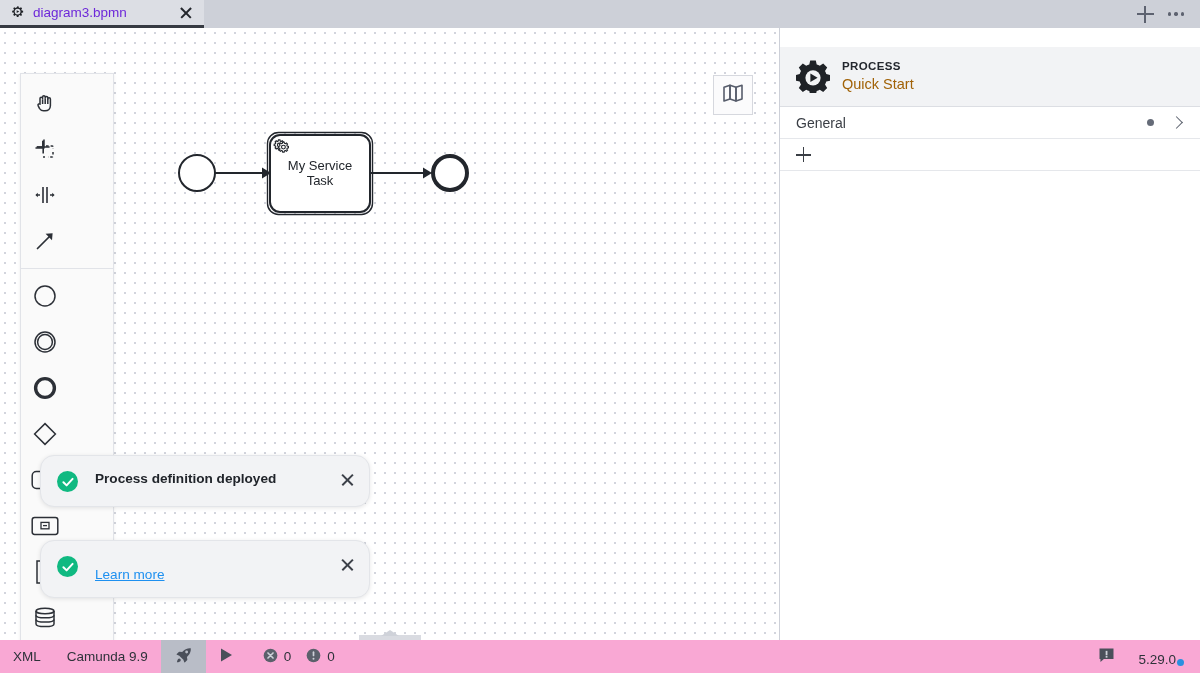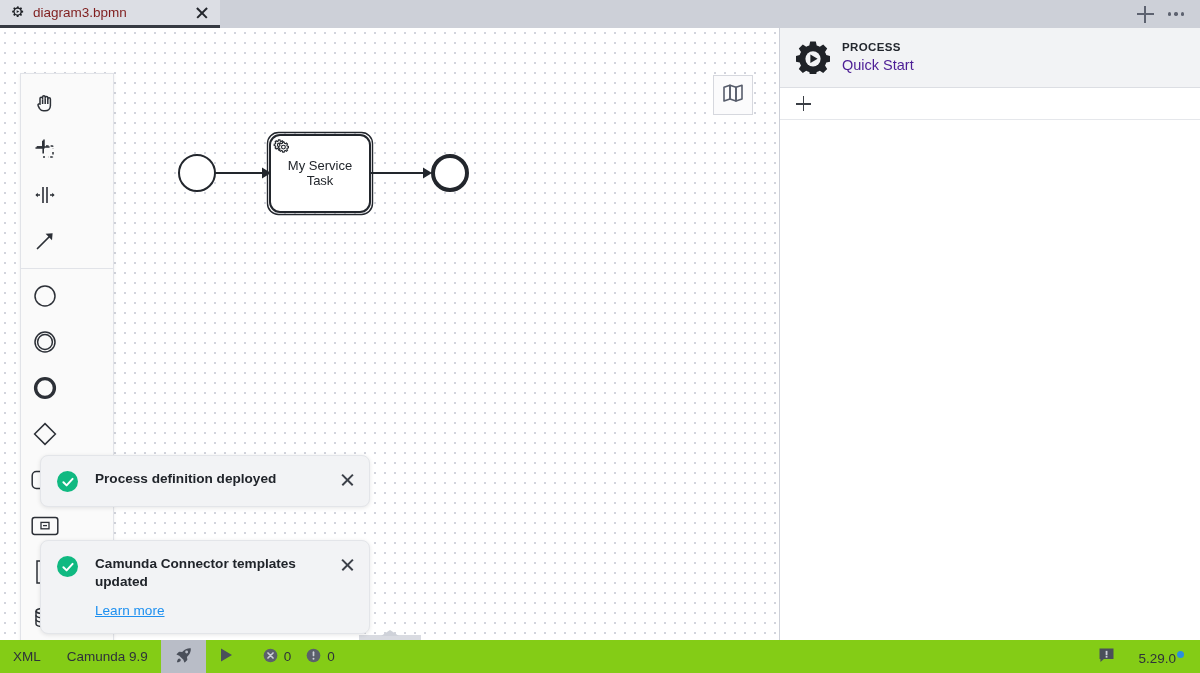--- a/index.html
+++ b/index.html
@@ -10,23 +10,23 @@
     overflow: hidden;
   }
   #app { position: relative; width: 1200px; height: 673px; display: flex; flex-direction: column; }
 
   
   .tabbar {
     height: 28px; background: #cdd0d8; display: flex; align-items: stretch;
     position: relative; flex: 0 0 28px;
   }
   .tab {
-    width: 220px; background: #dcdee4; display: flex; align-items: center;
+    width: 204px; background: #dcdee4; display: flex; align-items: center;
     padding: 0 10px; position: relative; border-bottom: 3px solid #363a42;
-    font-size: 13px; color: #7f1d1d; cursor: default;
+    font-size: 13px; color: #6d28d9; cursor: default;
   }
   .tab .tab-icon { width: 15px; height: 15px; margin-right: 8px; flex: 0 0 15px; display:block; }
   .tab .tab-label { flex: 1; white-space: nowrap; overflow: hidden; text-overflow: ellipsis; font-size: 13.5px; }
   .tab .tab-close { width: 16px; height: 16px; flex: 0 0 16px; position: relative; cursor: pointer; }
   .tab .tab-close::before, .tab .tab-close::after {
     content: ''; position: absolute; left: 1px; top: 7.5px; width: 14px; height: 1.6px; background: #23262c;
   }
   .tab .tab-close::before { transform: rotate(45deg); }
   .tab .tab-close::after { transform: rotate(-45deg); }
   .tabbar-spacer { flex: 1; }
@@ -71,21 +71,21 @@
     background: #fbfbfc; border: 1px solid #d6d8de; display: flex;
     align-items: center; justify-content: center; cursor: pointer; z-index: 6;
   }
 
   
   .bpmn { position: absolute; left: 0; top: 0; z-index: 3; }
 
   
   .toasts { position: absolute; left: 40px; top: 427px; width: 330px; z-index: 8; }
   .toast {
-    background: #f2f3f5; border: 1px solid #e3e5e9; border-radius: 8px;
+    background: #f2f3f5; border: 1px solid #e3e5e9; border-radius: 14px;
     box-shadow: 0 1px 4px rgba(0,0,0,0.10);
     display: flex; padding: 14px 14px 14px 16px; margin-bottom: 33px; align-items: flex-start;
   }
   .toast-check { width: 21px; height: 21px; border-radius: 50%; background: #10b981; flex: 0 0 21px; margin-top: 1px; position: relative; }
   .toast-check svg { position: absolute; left: 3.5px; top: 3.5px; }
   .toast-body { flex: 1; padding-left: 17px; padding-right: 8px; }
   .toast-title { font-size: 13.6px; font-weight: bold; color: #20242a; line-height: 18px; }
   .toast-link { font-size: 13.6px; color: #1e90f0; text-decoration: underline; display: inline-block; margin-top: 12px; cursor: pointer; }
   .toast-close { width: 15px; height: 15px; position: relative; flex: 0 0 15px; cursor: pointer; margin-top: 2px; }
   .toast-close::before, .toast-close::after {
@@ -104,48 +104,49 @@
     position: absolute; bottom: 4px; left: 50%; transform: translateX(-50%);
     width: 0; height: 0; border-left: 9px solid transparent; border-right: 9px solid transparent;
     border-bottom: 6px solid #cfd2d9;
   }
 
   
   .props { width: 420px; flex: 0 0 420px; background: #ffffff; display: flex; flex-direction: column; }
   .props-header {
     background: #f2f3f5; padding: 12px 16px 13px 16px; display: flex; align-items: center;
     border-bottom: 1px solid #dcdee3;
+    margin-top: 19px;
   }
   .props-header .ph-icon { width: 34px; height: 34px; flex: 0 0 34px; margin-right: 12px; }
   .props-header .ph-text { line-height: 1.28; }
   .ph-kicker { font-size: 11.5px; font-weight: bold; letter-spacing: 0.35px; color: #23272e; text-transform: uppercase; }
-  .ph-name { font-size: 14.5px; color: #4c1d95; margin-top: 1px; }
+  .ph-name { font-size: 14.5px; color: #a16207; margin-top: 1px; }
   .props-group {
     height: 32px; display: flex; align-items: center; padding: 0 16px;
     border-bottom: 1px solid #e5e7eb; cursor: pointer; background: #fff;
   }
   .pg-label { flex: 1; font-size: 14px; color: #3a3e45; }
   .pg-dot { width: 7px; height: 7px; border-radius: 50%; background: #656b78; margin-right: 18px; }
   .pg-chevron { width: 9px; height: 9px; border-right: 1.9px solid #5b616d; border-top: 1.9px solid #5b616d; transform: rotate(45deg); margin-right: 3px; }
   .pg-plus { position: relative; width: 15px; height: 15px; margin-right: 1px; }
   .pg-plus::before, .pg-plus::after { content:''; position: absolute; background: #3a3e45; }
   .pg-plus::before { left: 0; top: 6.6px; width: 15px; height: 1.9px; }
   .pg-plus::after  { top: 0; left: 6.6px; height: 15px; width: 1.9px; }
 
   
   .statusbar {
-    height: 33px; flex: 0 0 33px; background: #84cc16; display: flex; align-items: stretch;
+    height: 33px; flex: 0 0 33px; background: #f9a8d4; display: flex; align-items: stretch;
     font-size: 13.5px; color: #2e323a;
   }
   .sb-item { display: flex; align-items: center; padding: 0 13px; cursor: pointer; white-space: nowrap; }
   .sb-item.active { background: #b9bdc7; }
   .sb-spacer { flex: 1; }
   .sb-count { display: flex; align-items: center; gap: 6px; padding: 0 3px; }
   .sb-count .num { font-size: 13.5px; color: #2e323a; }
-  .sb-version { display: flex; align-items: center; padding: 4px 16px 0 10px; position: relative; cursor: pointer; }
+  .sb-version { display: flex; align-items: flex-start; padding: 12px 16px 0 10px; position: relative; cursor: pointer; }
   .sb-version .vdot { width: 7px; height: 7px; border-radius: 50%; background: #2a8fe0; margin-left: 1px; align-self: flex-start; margin-top: 7px; }
 </style>
 </head>
 <body>
 
 <div id="app">
 
   <div class="tabbar">
     <div class="tab">
       <span class="tab-icon">
@@ -331,21 +332,20 @@
           </div>
           <span class="toast-close"></span>
         </div>
         <div class="toast">
           <span class="toast-check">
             <svg width="14" height="14" viewBox="0 0 14 14" fill="none" stroke="#ffffff" stroke-width="2" stroke-linecap="round" stroke-linejoin="round">
                 <path d="M2.4 7.3 L5.6 10.4 L11.6 3.9"></path>
               </svg>
           </span>
           <div class="toast-body">
-            <div class="toast-title">Camunda Connector templates updated</div>
             <a class="toast-link">Learn more</a>
           </div>
           <span class="toast-close"></span>
         </div>
       </div>
 
       <div class="canvas-resizer">
         <span class="bar"></span>
         <span class="chev"></span>
       </div>
@@ -360,20 +360,25 @@
             <path d="M14.4 14.6 L21.6 18.8 L14.4 23 Z" fill="#1f2227"></path>
           </svg>
         </span>
         <div class="ph-text">
           <div class="ph-kicker">PROCESS</div>
           <div class="ph-name">Quick Start</div>
         </div>
       </div>
 
       <div class="props-group">
+        <span class="pg-label">General</span>
+        <span class="pg-dot"></span>
+        <span class="pg-chevron"></span>
+      </div>
+      <div class="props-group">
         <span class="pg-plus"></span>
       </div>
     </div>
   </div>
 
   <div class="statusbar">
     <div class="sb-item">XML</div>
     <div class="sb-item">Camunda 9.9</div>
     <div class="sb-item active">
       <span>

